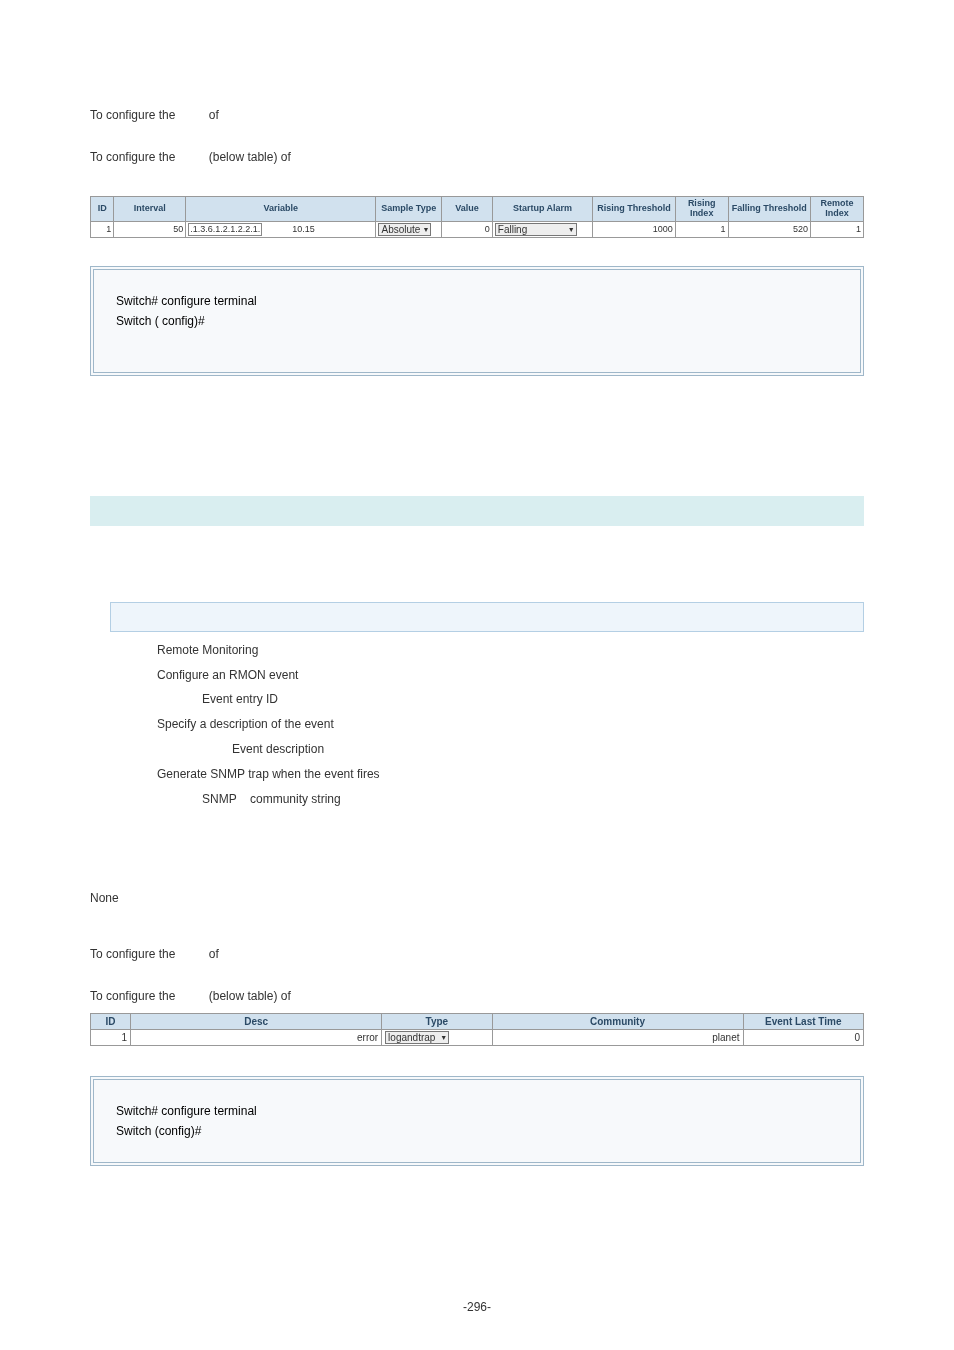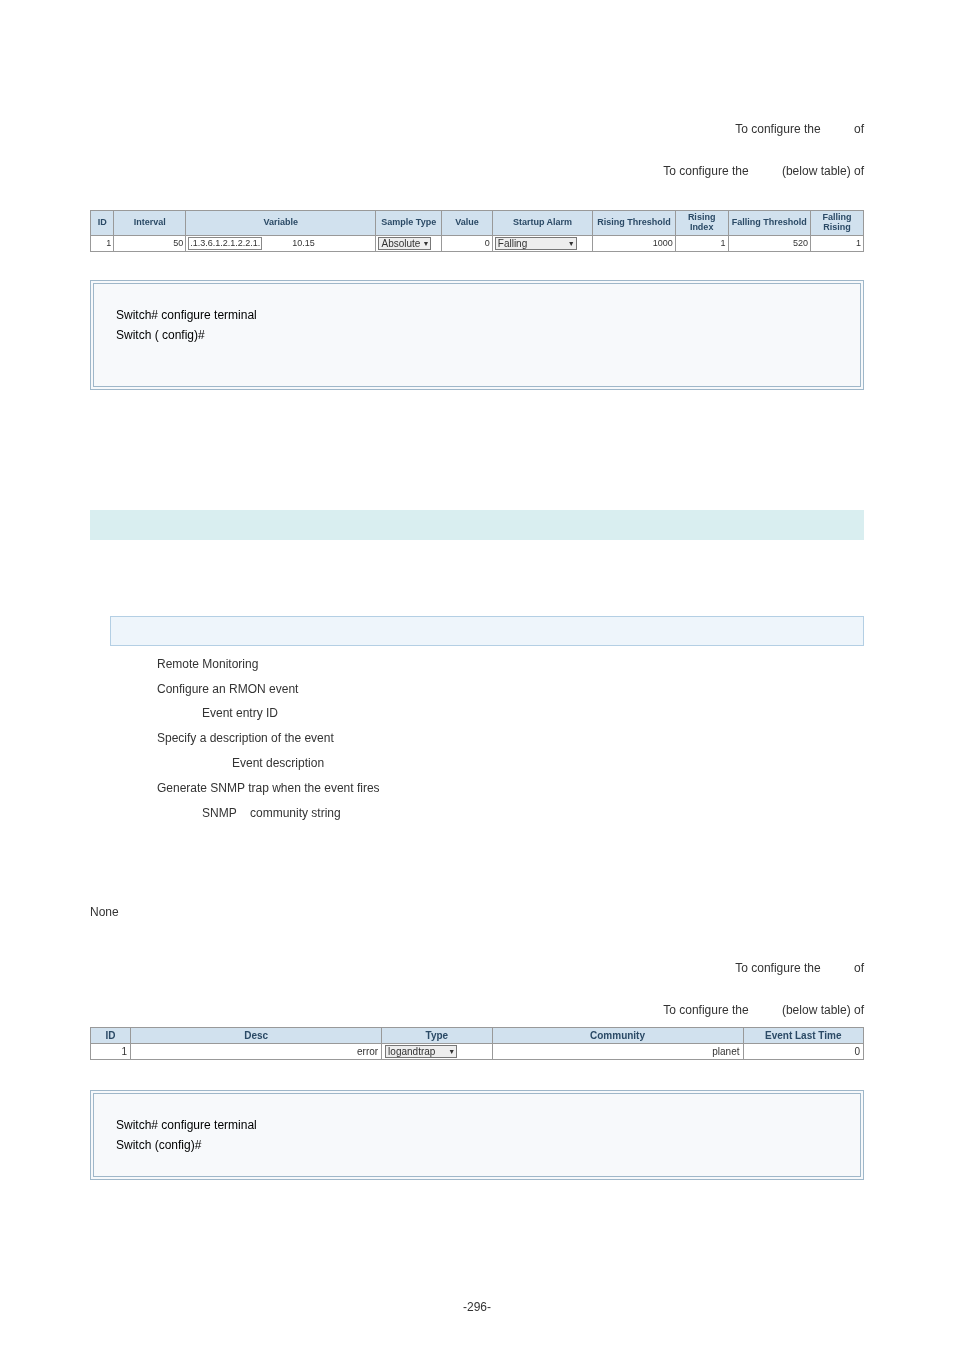--- a/index.html
+++ b/index.html
@@ -1,17 +1,17 @@
 <!DOCTYPE html>
 <html><head>
 <meta charset="utf-8">
 <style>
 html,body{margin:0;padding:0;background:#fff;font-family:Arial,Helvetica,sans-serif;color:#333;}
 .page{width:954px;min-height:1350px;margin:0 auto;position:relative;box-sizing:border-box;padding:100px 90px 60px 90px;}
-.para{font-size:12px;line-height:1.5;margin:20px 0;text-align:right;}
+.para{font-size:12px;line-height:1.5;margin:6px 0;}
 .space-bottom{margin-bottom:30px;}
 .alarm-table{width:100%;border-collapse:collapse;table-layout:fixed;}
 .alarm-table th{background:#d1e1ee;border:1px solid #999;font-size:9px;font-weight:bold;color:#2b4a66;padding:2px 2px;line-height:1.1;text-align:center;}
 .alarm-table td{border:1px solid #999;font-size:9px;padding:1px 2px;line-height:1.2;}
 .al-right{text-align:right;}
 .al-left{text-align:left;}
 .mini-select{font-size:10px;height:13px;display:inline-block;border:1px solid #777;background:#eee;padding:0 10px 0 2px;position:relative;line-height:11px;vertical-align:middle;box-sizing:border-box;}
 .mini-select::after{content:"▼";position:absolute;right:1px;top:0;font-size:7px;color:#333;}
 .codebox{margin-top:28px;margin-bottom:20px;border:4px double #9fb7c9;background:#f7f9fb;padding:18px 22px;}
 .codebox .line{font-size:12px;color:#000000;margin:6px 0;}
@@ -68,21 +68,21 @@
     <tr>
       <th>ID</th>
       <th>Interval</th>
       <th>Variable</th>
       <th>Sample Type</th>
       <th>Value</th>
       <th>Startup Alarm</th>
       <th>Rising Threshold</th>
       <th>Rising Index</th>
       <th>Falling Threshold</th>
-      <th>Falling Rising</th>
+      <th>Remote Index</th>
     </tr>
   </thead>
   <tbody>
     <tr>
       <td class="al-right">1</td>
       <td class="al-right">50</td>
       <td class="al-left">
         <span style="border:1px solid #888;padding:0 1px;display:inline-block;min-width:70px;">.1.3.6.1.2.1.2.2.1.</span>
         &nbsp;&nbsp;&nbsp;&nbsp;&nbsp;&nbsp;&nbsp;&nbsp;&nbsp;&nbsp;
         <span>10.15</span>
@@ -156,21 +156,21 @@
       <th>Type</th>
       <th>Community</th>
       <th>Event Last Time</th>
     </tr>
   </thead>
   <tbody>
     <tr>
       <td class="al-right">1</td>
       <td class="al-right">error</td>
       <td class="al-left">
-        <span class="mini-select" style="width:72px;">logandtrap</span>
+        <span class="mini-select" style="width:64px;">logandtrap</span>
       </td>
       <td class="al-right">planet</td>
       <td class="al-right">0</td>
     </tr>
   </tbody>
 </table>
 
 <div class="codebox" style="margin-top:30px;">
   <div class="line">Switch# configure terminal</div>
   <div class="line">Switch (config)#</div>

